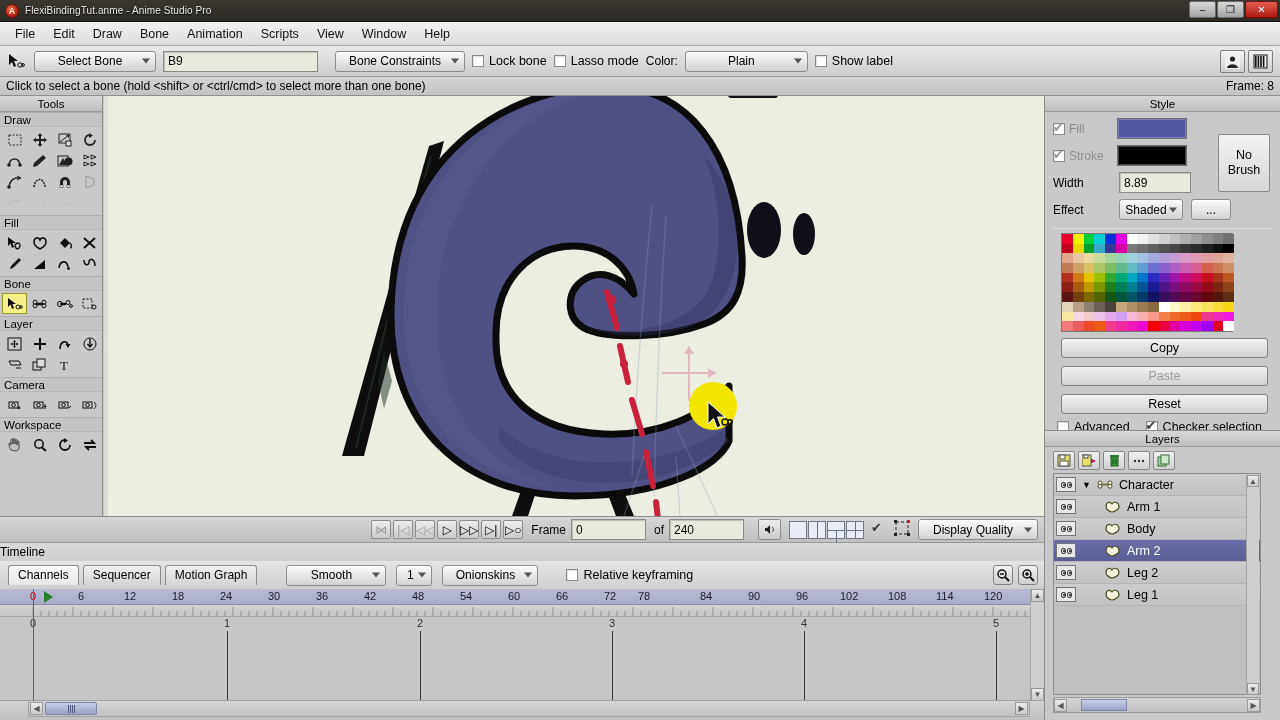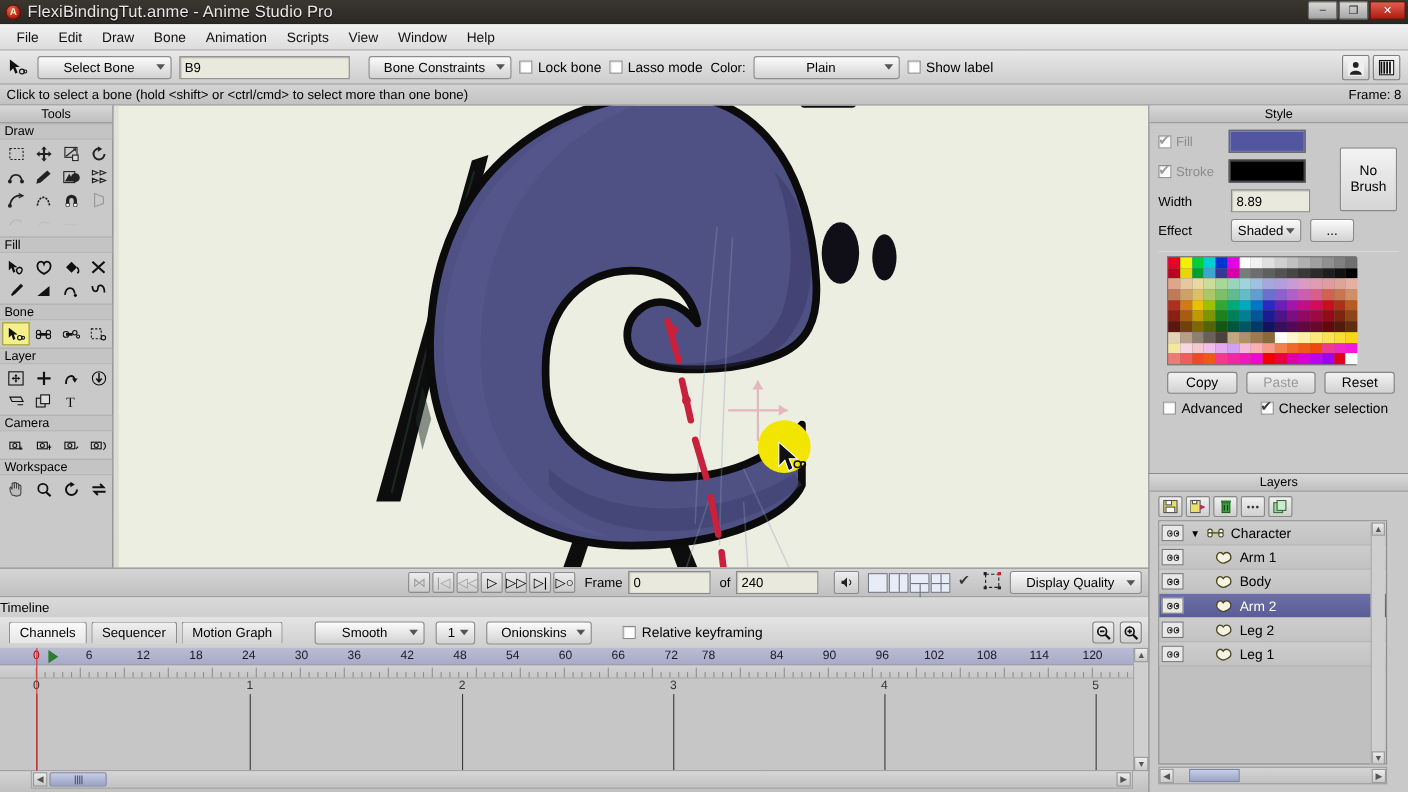--- a/index.html
+++ b/index.html
@@ -19,21 +19,21 @@
     background:linear-gradient(#3a3630,#2c2823);
     display:flex; align-items:center;
     border-bottom:1px solid #16140f;
   }
   .title-icon {
     width:14px;height:14px;margin-left:5px;margin-right:6px;border-radius:50%;
     background:radial-gradient(circle at 35% 30%, #e86a4a, #b51d12 70%);
     border:1px solid #7a0d06;
     color:#ffe9c0; font-size:9px; font-weight:bold; line-height:12px; text-align:center;
   }
-  .title-text { color:#e8e8e8; font-size:15px; letter-spacing:.1px; text-shadow:0 1px 1px #000; }
+  .title-text { color:#e8e8e8; font-size:10px; letter-spacing:.1px; text-shadow:0 1px 1px #000; }
   .wbtns { position:absolute; right:2px; top:1px; display:flex; gap:1px; }
   .wbtn {
     width:27px; height:17px; border:1px solid #6b6b6b;
     background:linear-gradient(#d7d7d7,#a5a5a5);
     display:flex; align-items:center; justify-content:center;
     font-size:10px; color:#222; border-radius:2px;
   }
   .wbtn.close { background:linear-gradient(#e06050,#b01a10); color:#fff; border-color:#7c0e06; width:33px;}
 
   
@@ -238,21 +238,21 @@
     display:flex;align-items:center;justify-content:center;flex-direction:column;
     font-size:12.5px; line-height:15px; text-align:center; border-radius:2px;
   }
   .sp-sep { height:1px; background:#b0b0b0; margin:5px 8px 4px; border-top:1px solid #ddd; }
   .swatchgrid {
     margin:3px 0 0 16px; width:172px; display:grid;
     grid-template-columns:repeat(16,10.75px); grid-auto-rows:9.7px;
     border:1px solid #777; background:#777;
   }
   .swatchgrid div { width:100%; height:100%; }
-  .sp-btnrow { display:flex; gap:8px; padding:6px 12px 2px 16px; }
+  .sp-btnrow { display:flex; gap:8px; padding:6px 12px 2px 16px;flex-direction:column; }
   .pbtn2 {
     flex:1; height:20px; border:1px solid #848484; border-radius:3px;
     background:linear-gradient(#f2f2f2,#d2d2d2);
     font-size:12.5px; line-height:18px; text-align:center;
   }
   .pbtn2.dis { color:#9b9b9b; }
   .sp-chkrow { display:flex; gap:16px; padding:4px 0 0 12px; align-items:center; font-size:12.5px; }
 
   
   .layerspanel {
@@ -342,21 +342,21 @@
     </div>
     <div class="chk-wrap">
       <div class="chkbox"></div>
       <span>Lock bone</span>
     </div>
     <div class="chk-wrap">
       <div class="chkbox"></div>
       <span>Lasso mode</span>
     </div>
     <span style="margin-left:0">Color:</span>
-    <div class="combo" style="width:133px">
+    <div class="combo" style="width:123px">
       <span>Plain</span>
       <span class="arr"></span>
     </div>
     <div class="chk-wrap">
       <div class="chkbox"></div>
       <span>Show label</span>
     </div>
     <div class="tb-right">
       <div class="sqbtn">
         <svg width="15" height="15" viewBox="0 0 15 15">

